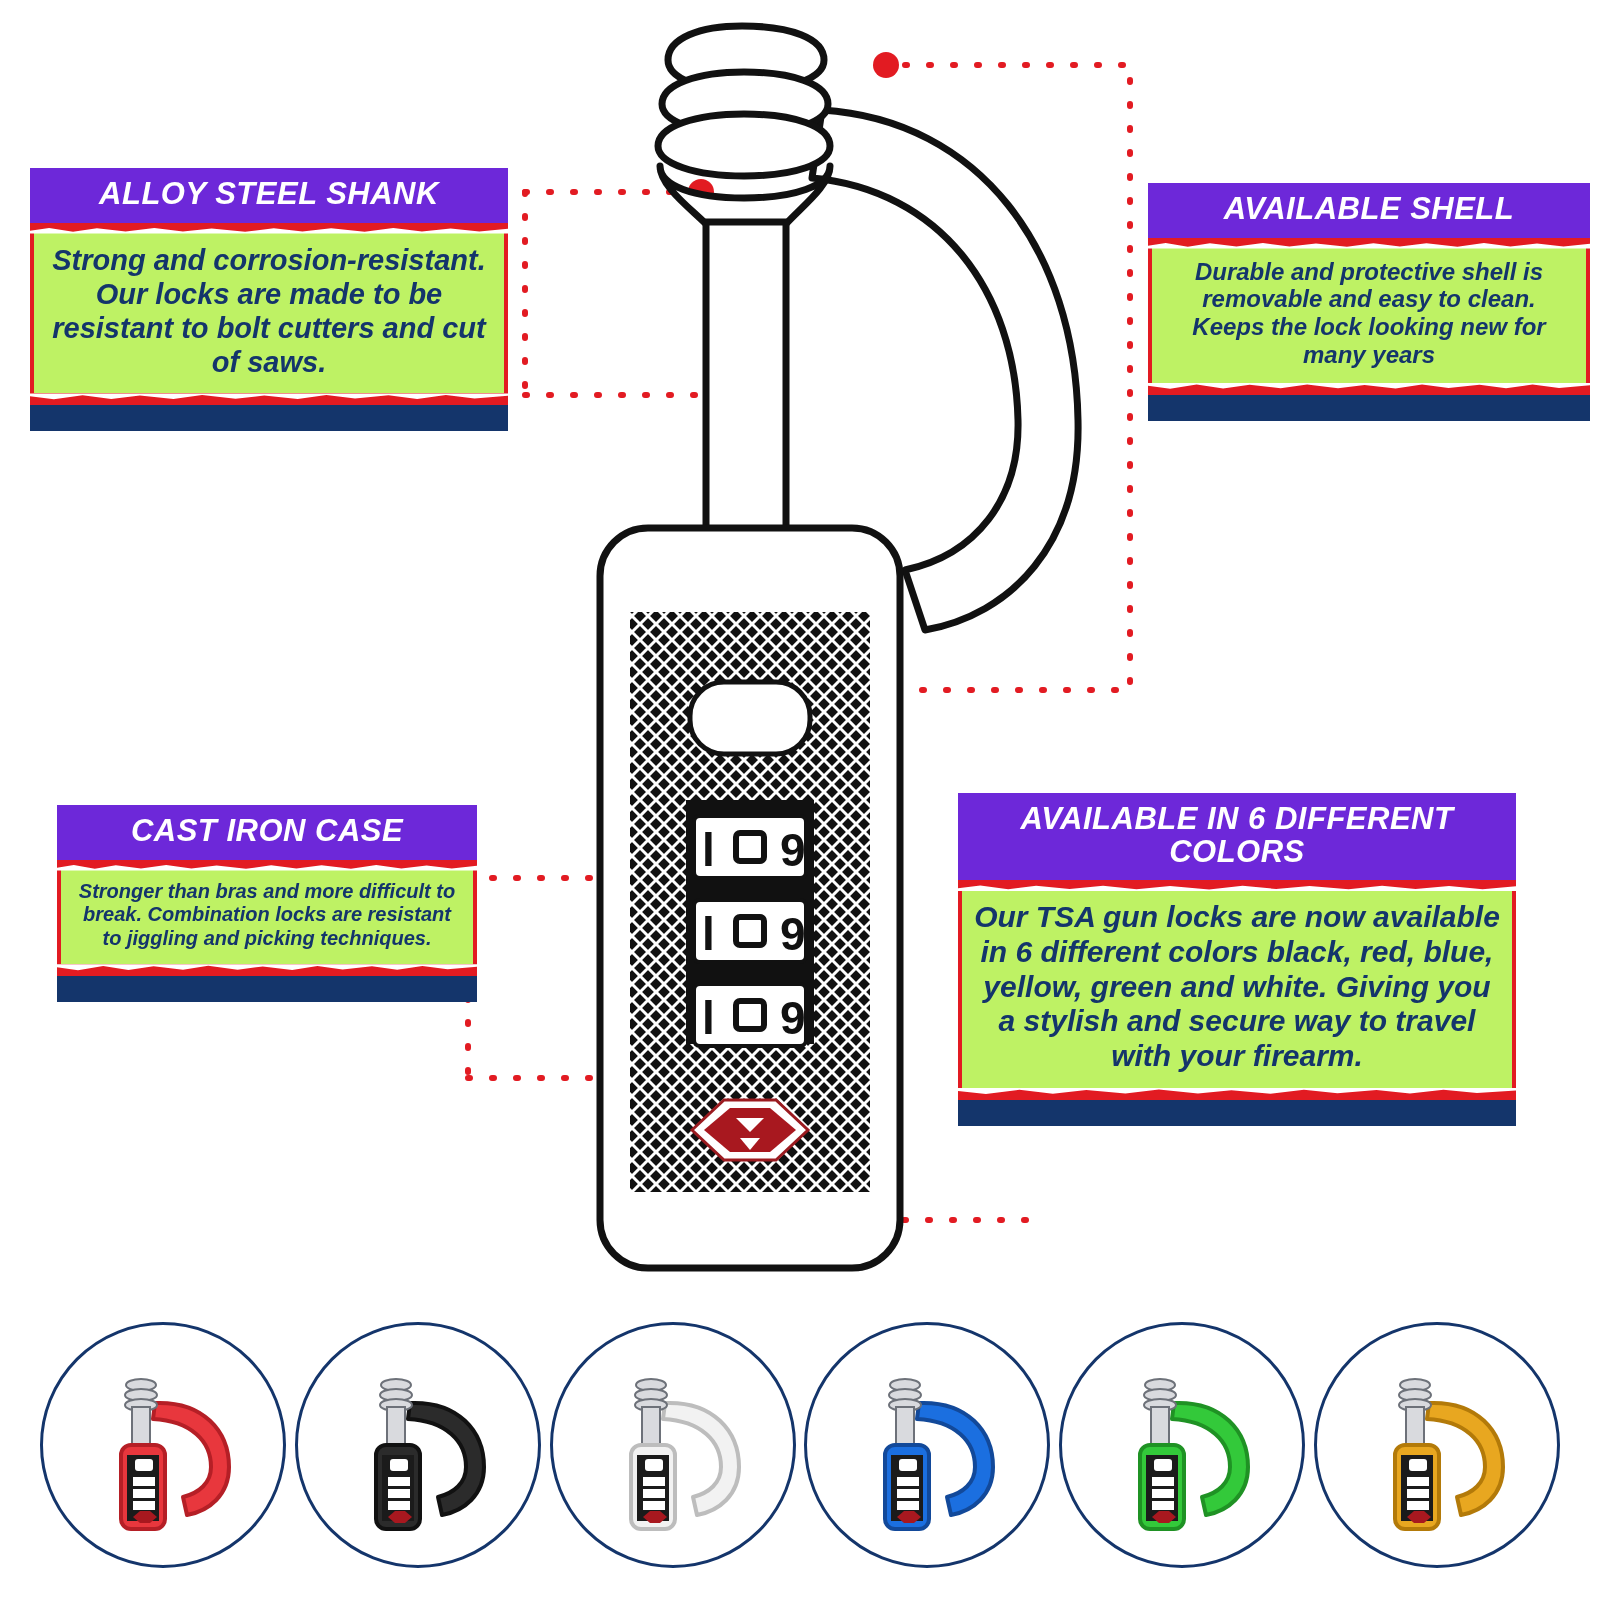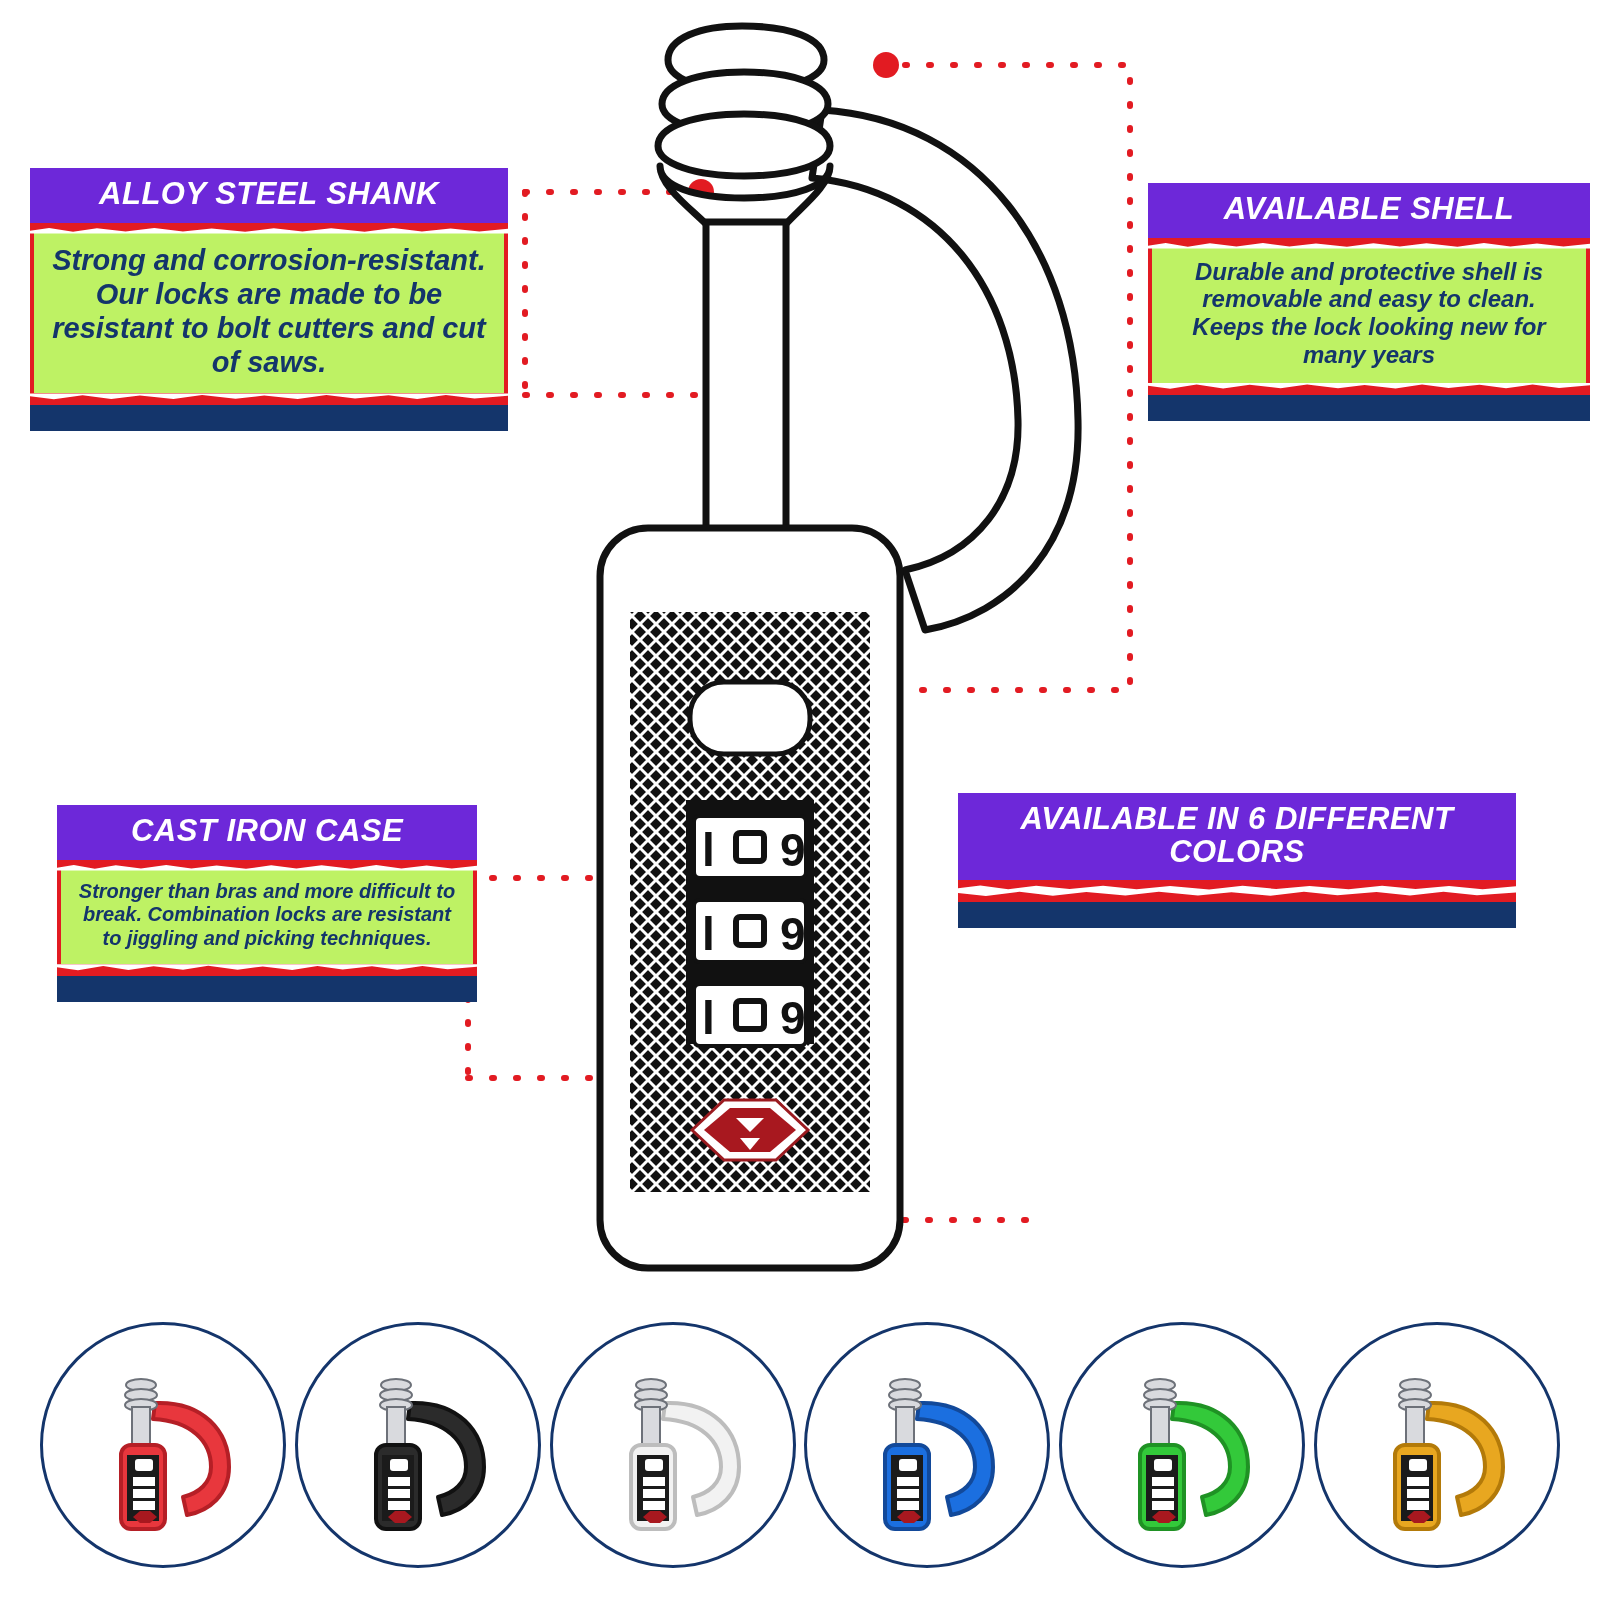--- a/index.html
+++ b/index.html
@@ -230,20 +230,21 @@
     <div class="hdr">CAST IRON CASE</div>
     <div class="tear-top"></div>
     <div class="body">Stronger than bras and more difficult to break. Combination locks are resistant to jiggling  and picking techniques.</div>
     <div class="tear-bottom"></div>
     <div class="foot"></div>
   </div>
 
   <div class="callout" id="callout-colors">
     <div class="hdr">AVAILABLE IN 6 DIFFERENT COLORS</div>
     <div class="tear-top"></div>
+    <div class="body">Our TSA gun locks are now available in 6 different colors black, red, blue, yellow, green and white. Giving you a stylish and secure way to travel with your firearm.</div>
     <div class="tear-bottom"></div>
     <div class="foot"></div>
   </div>
 
   <div id="swatch-row">
       <div class="swatch">
         <svg viewBox="0 0 200 200" width="200" height="200">
           <path d="M92 58 C140 56 166 86 166 122 C166 150 146 166 124 170 L120 152 C136 148 148 138 148 122 C148 96 128 76 90 74 Z" fill="#e8373d" stroke="#b51f26" stroke-width="4" stroke-linejoin="round"></path>
           <g fill="#d9dade" stroke="#6d7179" stroke-width="2">
             <ellipse cx="78" cy="40" rx="15" ry="6"></ellipse>

